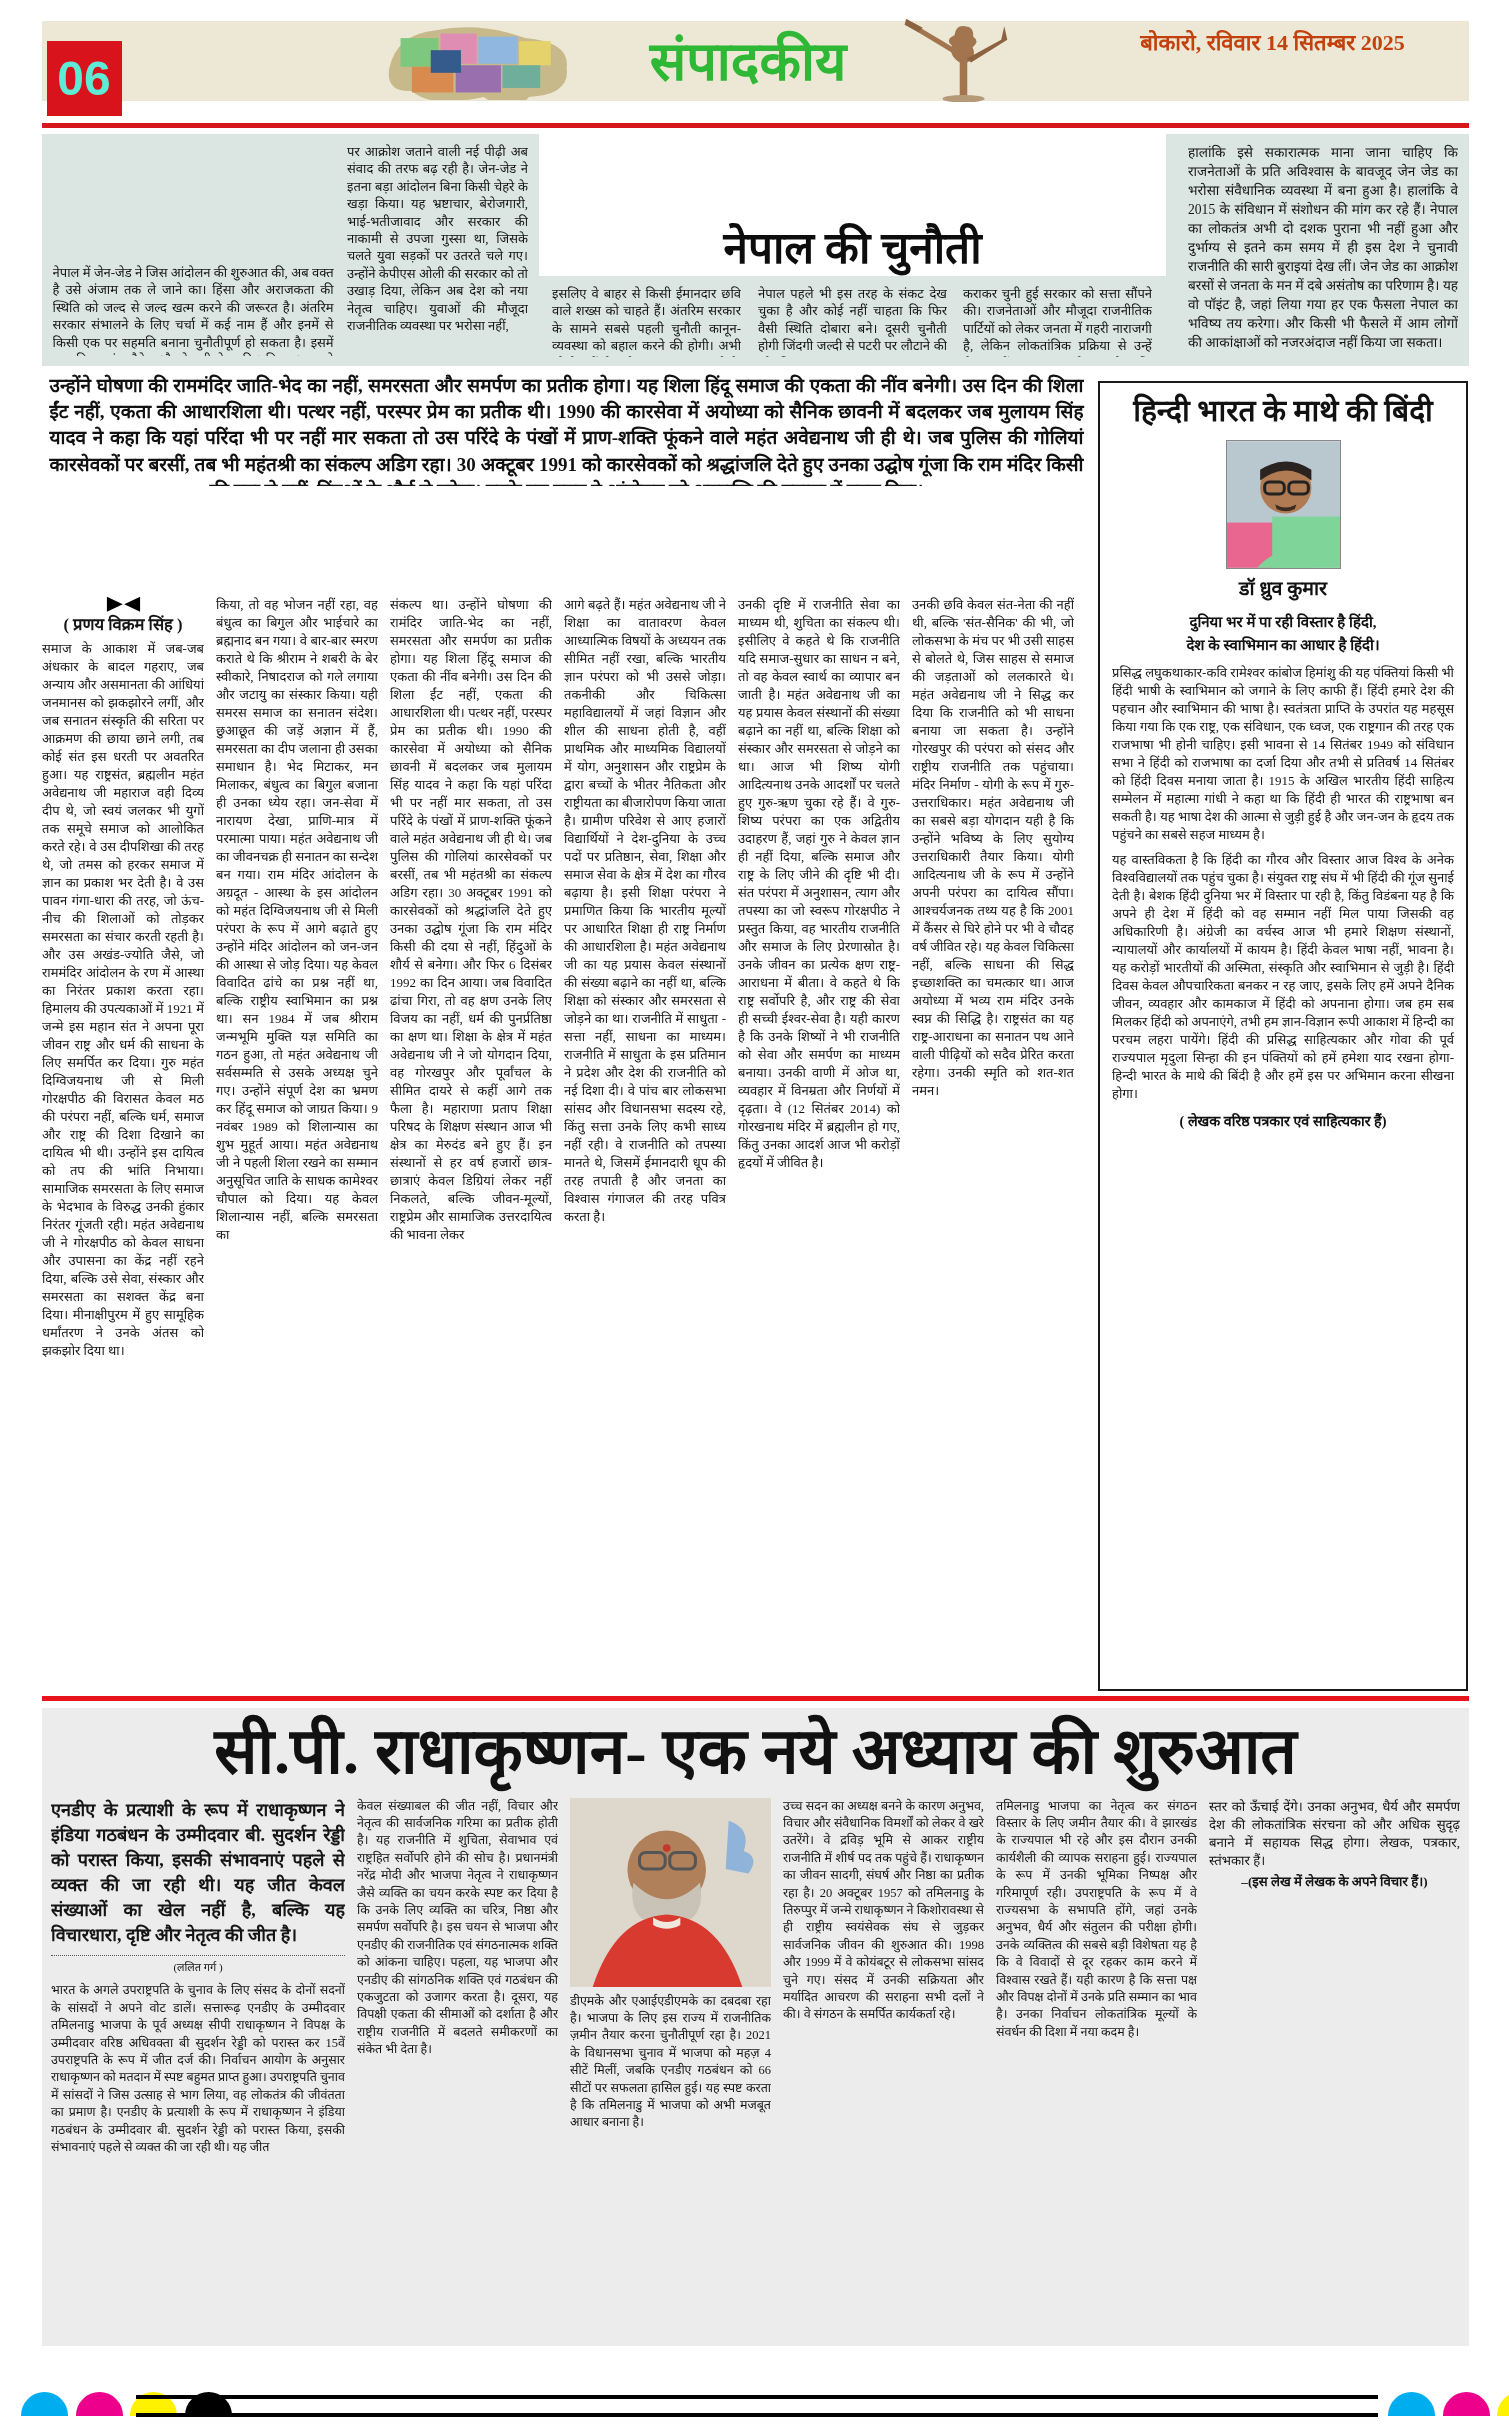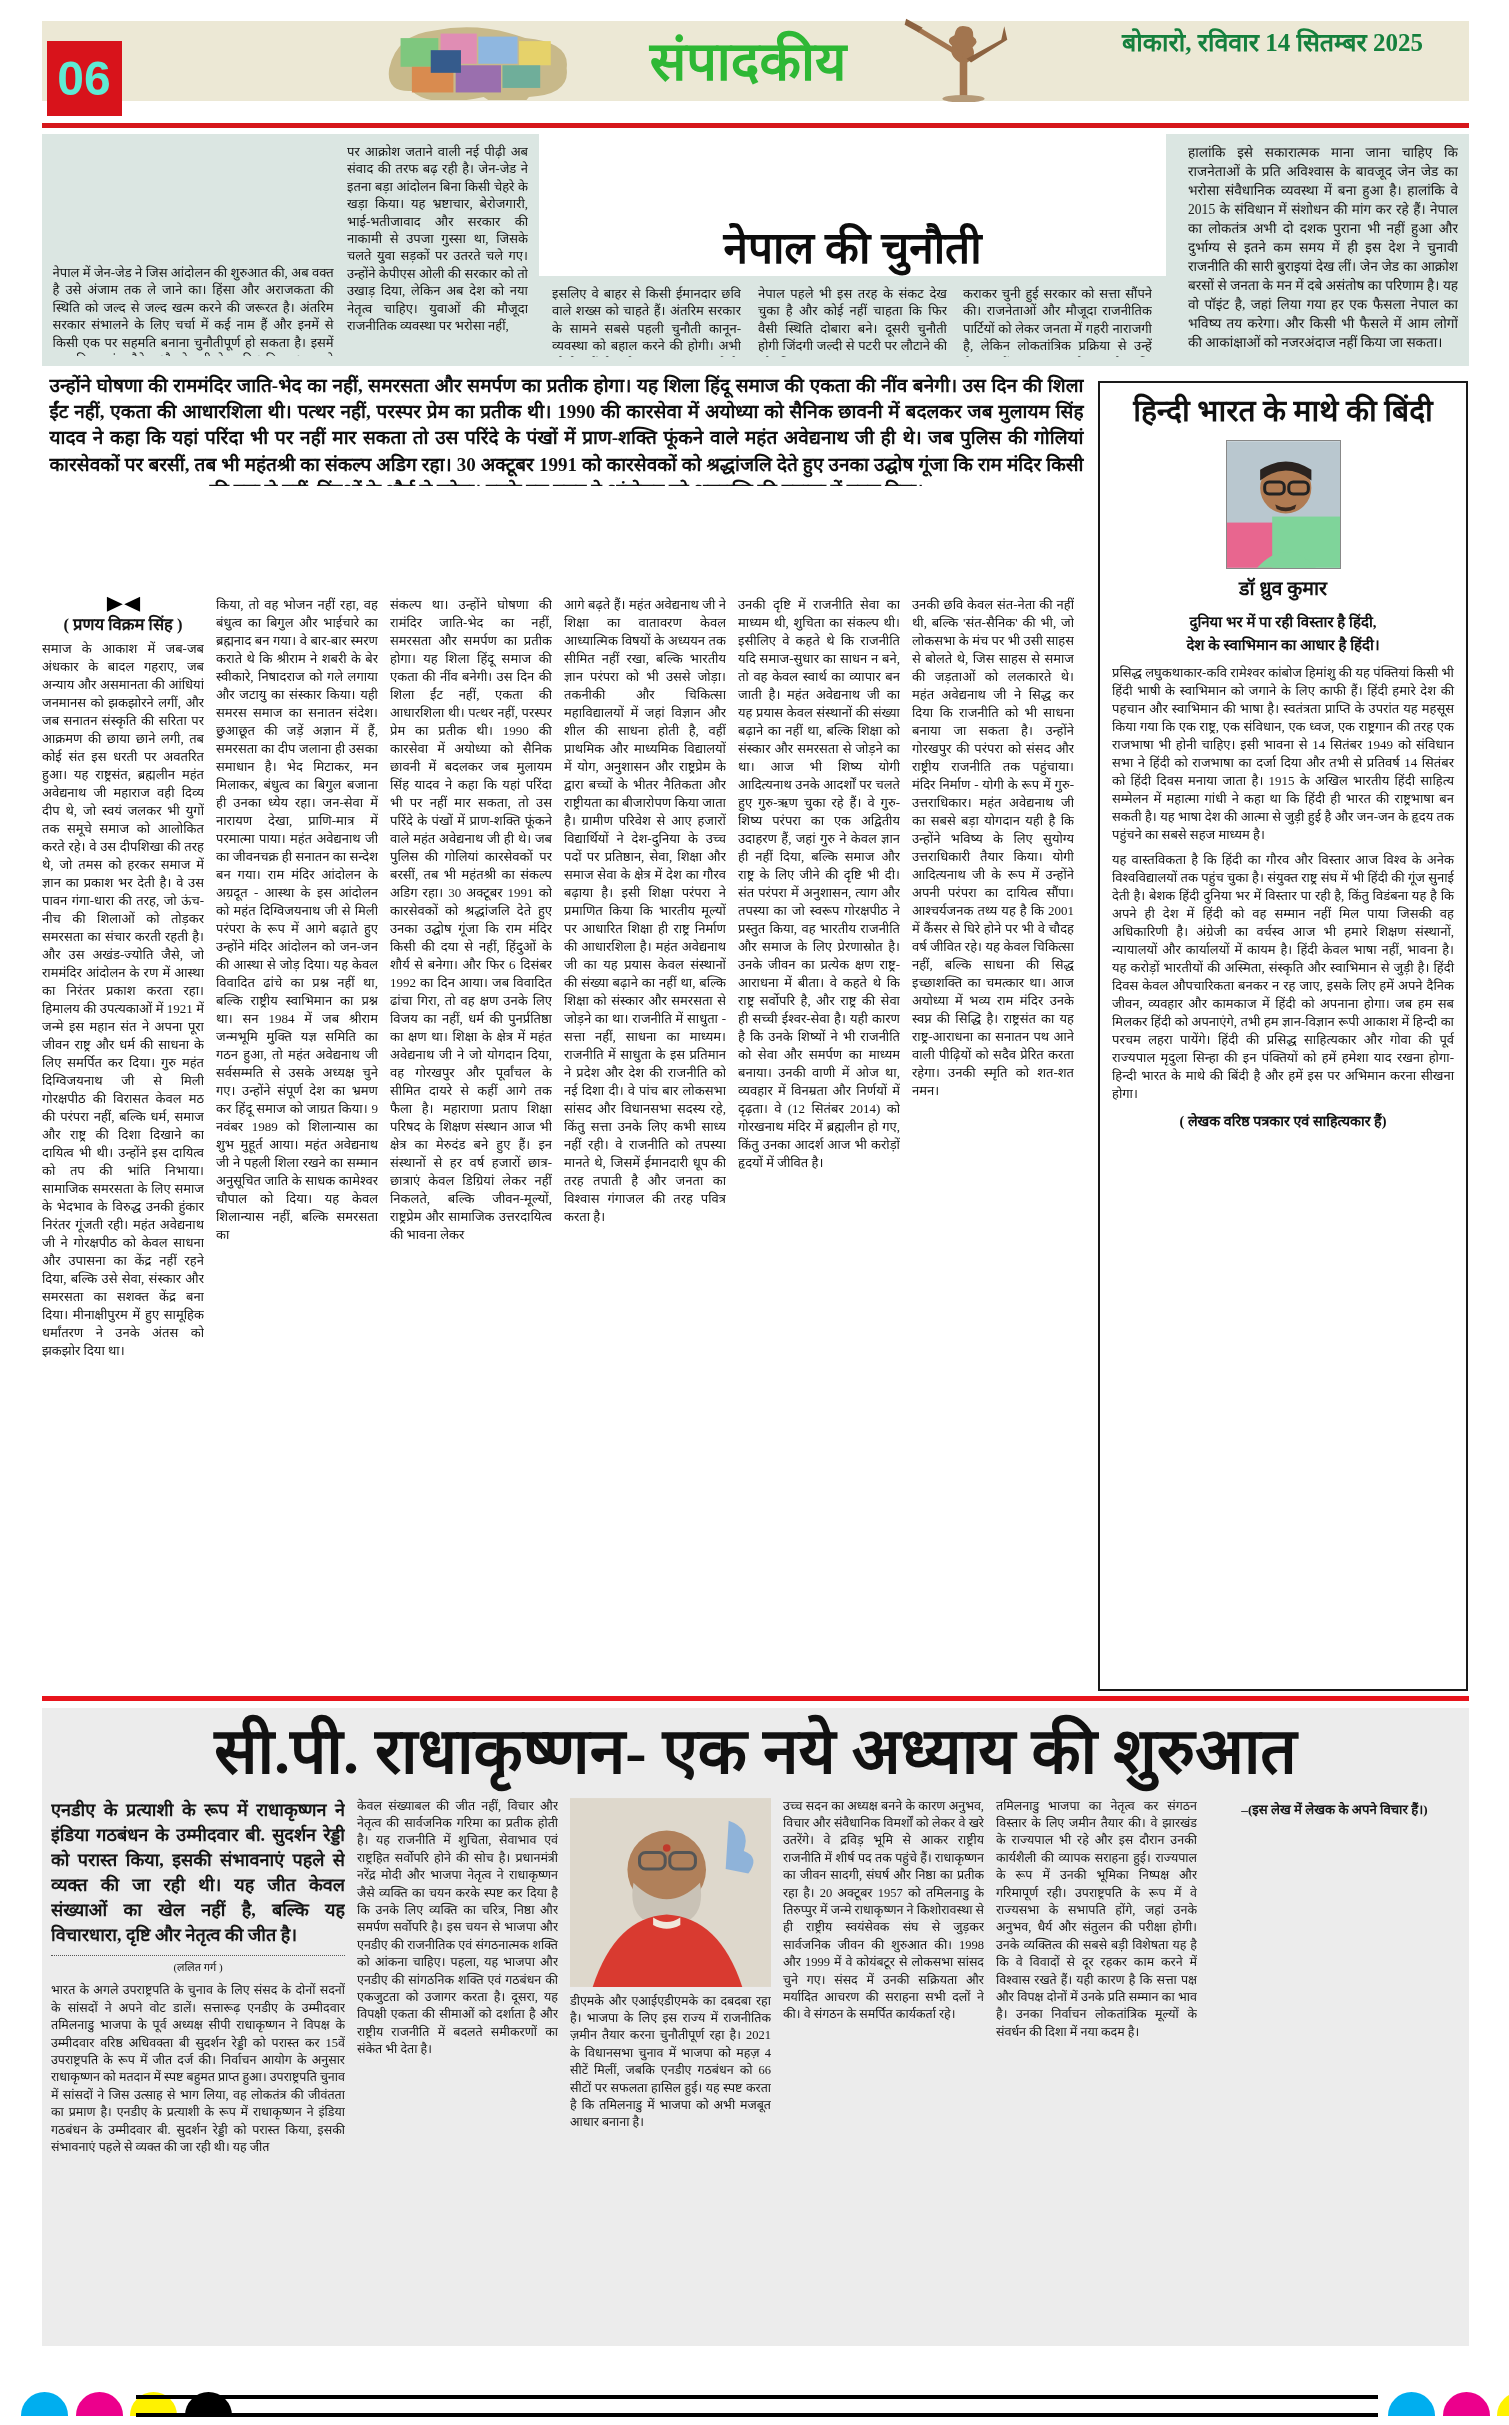--- a/index.html
+++ b/index.html
@@ -9,21 +9,21 @@
   .masthead{position:absolute;left:42px;top:21px;width:1427px;height:80px;background:#ece8d5;}
   .pagenum{position:absolute;left:4.5px;top:19.6px;width:75px;height:75px;background:#d8131b;
            color:#5eead4;font-weight:bold;font-size:48px;display:flex;align-items:center;justify-content:center;
            font-family:"Liberation Sans",sans-serif;}
   .collage{position:absolute;left:317px;top:1.5px;width:219px;height:77px;}
   .section-title{position:absolute;left:555px;top:4.5px;width:302px;text-align:center;
                  font-size:54px;font-weight:bold;color:#2eb835;line-height:72px;}
   .statue{position:absolute;left:846px;top:-4.5px;width:151px;height:85px;}
   .mast-right{position:absolute;left:1042px;top:9px;width:377px;text-align:center;}
   .paper-name{font-size:35px;font-weight:bold;color:#ca2026;line-height:39px;}
-  .dateline{font-size:25px;font-weight:bold;color:#15803d;line-height:26px;}
+  .dateline{font-size:22px;font-weight:bold;color:#c2410c;line-height:26px;}
   .toprule{position:absolute;left:42px;top:123px;width:1427px;height:5.3px;background:#d6171b;}
   
   .edsec{position:absolute;left:42px;top:134px;width:1427px;height:232px;background:#dbe6e2;}
   .edbox{position:absolute;left:10.6px;top:10.6px;width:281px;height:112px;background:#e8141c;
          display:flex;align-items:center;justify-content:center;}
   .edbox span{color:#fff;font-weight:bold;font-size:47px;}
   .ed-strip{position:absolute;left:497px;top:0px;width:627px;height:142px;background:#ffffff;
             display:flex;align-items:flex-end;justify-content:center;}
   .ed-strip span{font-size:44px;font-weight:bold;color:#0d0d0d;}
   .edcol{position:absolute;font-size:13px;line-height:17.4px;text-align:justify;overflow:hidden;color:#151515;}
@@ -178,20 +178,21 @@
           <rect x="132" y="72" width="34" height="22" rx="8" fill="none" stroke="#555" stroke-width="4"></rect>
           <circle cx="128" cy="66" r="5" fill="#c0392b"></circle>
           <path d="M30,250 q30,-92 98,-96 q70,4 100,96 Z" fill="#d93a30"></path>
           <path d="M110,158 q18,12 36,0 l0,10 q-18,10 -36,0 Z" fill="#f0e8dc"></path>
         </svg>
         <span>डीएमके और एआईएडीएमके का दबदबा रहा है। भाजपा के लिए इस राज्य में राजनीतिक ज़मीन तैयार करना चुनौतीपूर्ण रहा है। 2021 के विधानसभा चुनाव में भाजपा को महज़ 4 सीटें मिलीं, जबकि एनडीए गठबंधन को 66 सीटों पर सफलता हासिल हुई। यह स्पष्ट करता है कि तमिलनाडु में भाजपा को अभी मजबूत आधार बनाना है।</span>
       </div>
       <div class="bcol bc4">उच्च सदन का अध्यक्ष बनने के कारण अनुभव, विचार और संवैधानिक विमर्शों को लेकर वे खरे उतरेंगे। वे द्रविड़ भूमि से आकर राष्ट्रीय राजनीति में शीर्ष पद तक पहुंचे हैं। राधाकृष्णन का जीवन सादगी, संघर्ष और निष्ठा का प्रतीक रहा है। 20 अक्टूबर 1957 को तमिलनाडु के तिरुप्पुर में जन्मे राधाकृष्णन ने किशोरावस्था से ही राष्ट्रीय स्वयंसेवक संघ से जुड़कर सार्वजनिक जीवन की शुरुआत की। 1998 और 1999 में वे कोयंबटूर से लोकसभा सांसद चुने गए। संसद में उनकी सक्रियता और मर्यादित आचरण की सराहना सभी दलों ने की। वे संगठन के समर्पित कार्यकर्ता रहे।</div>
       <div class="bcol bc5">तमिलनाडु भाजपा का नेतृत्व कर संगठन विस्तार के लिए जमीन तैयार की। वे झारखंड के राज्यपाल भी रहे और इस दौरान उनकी कार्यशैली की व्यापक सराहना हुई। राज्यपाल के रूप में उनकी भूमिका निष्पक्ष और गरिमापूर्ण रही। उपराष्ट्रपति के रूप में वे राज्यसभा के सभापति होंगे, जहां उनके अनुभव, धैर्य और संतुलन की परीक्षा होगी। उनके व्यक्तित्व की सबसे बड़ी विशेषता यह है कि वे विवादों से दूर रहकर काम करने में विश्वास रखते हैं। यही कारण है कि सत्ता पक्ष और विपक्ष दोनों में उनके प्रति सम्मान का भाव है। उनका निर्वाचन लोकतांत्रिक मूल्यों के संवर्धन की दिशा में नया कदम है।</div>
       <div class="bcol bc6">
+        <span>स्तर को ऊँचाई देंगे। उनका अनुभव, धैर्य और समर्पण देश की लोकतांत्रिक संरचना को और अधिक सुदृढ़ बनाने में सहायक सिद्ध होगा। लेखक, पत्रकार, स्तंभकार हैं।</span>
         <div class="bclose">–(इस लेख में लेखक के अपने विचार हैं।)</div>
       </div>
     </div>
   </div>
 
   <div class="footer">
     <div class="regs l">
       <div class="half" style="background:#00aeef"></div>
       <div class="half" style="background:#ec008c"></div>
       <div class="half" style="background:#fff200"></div>

